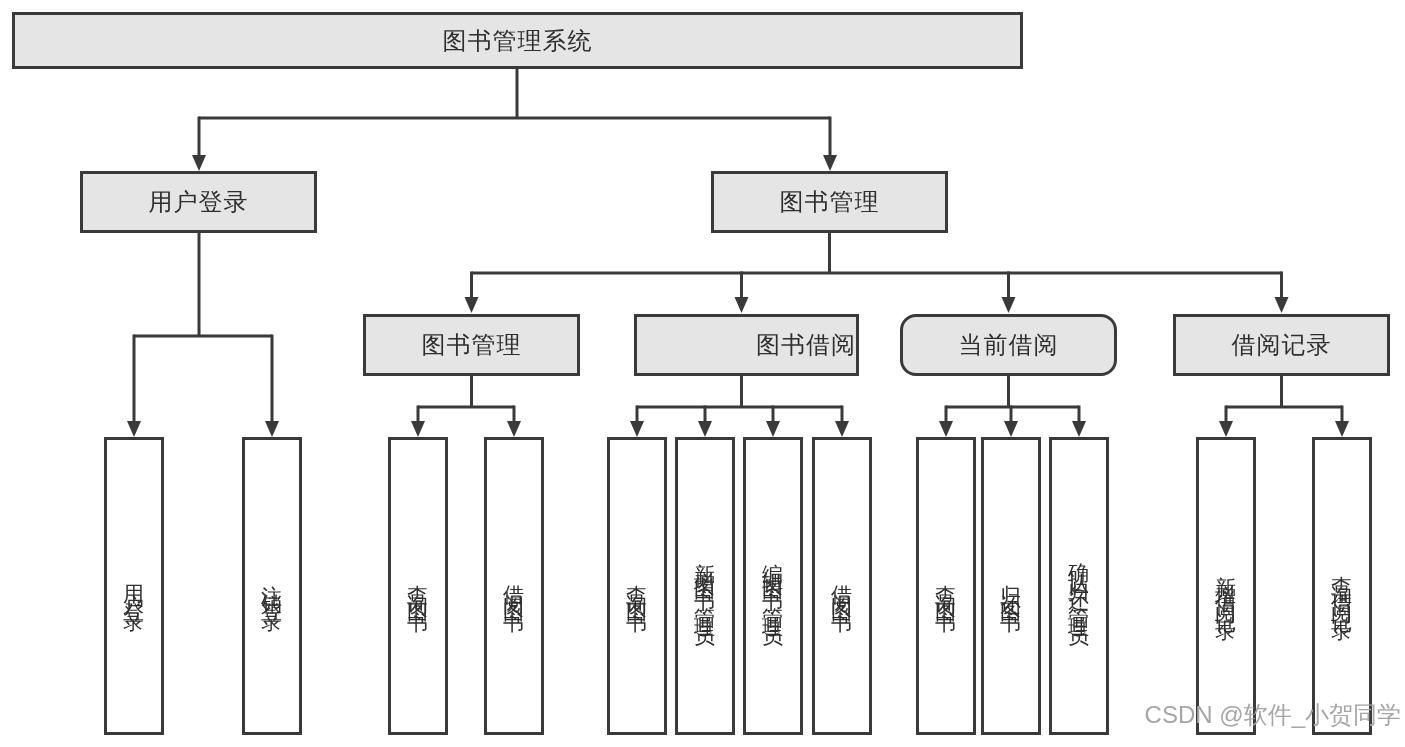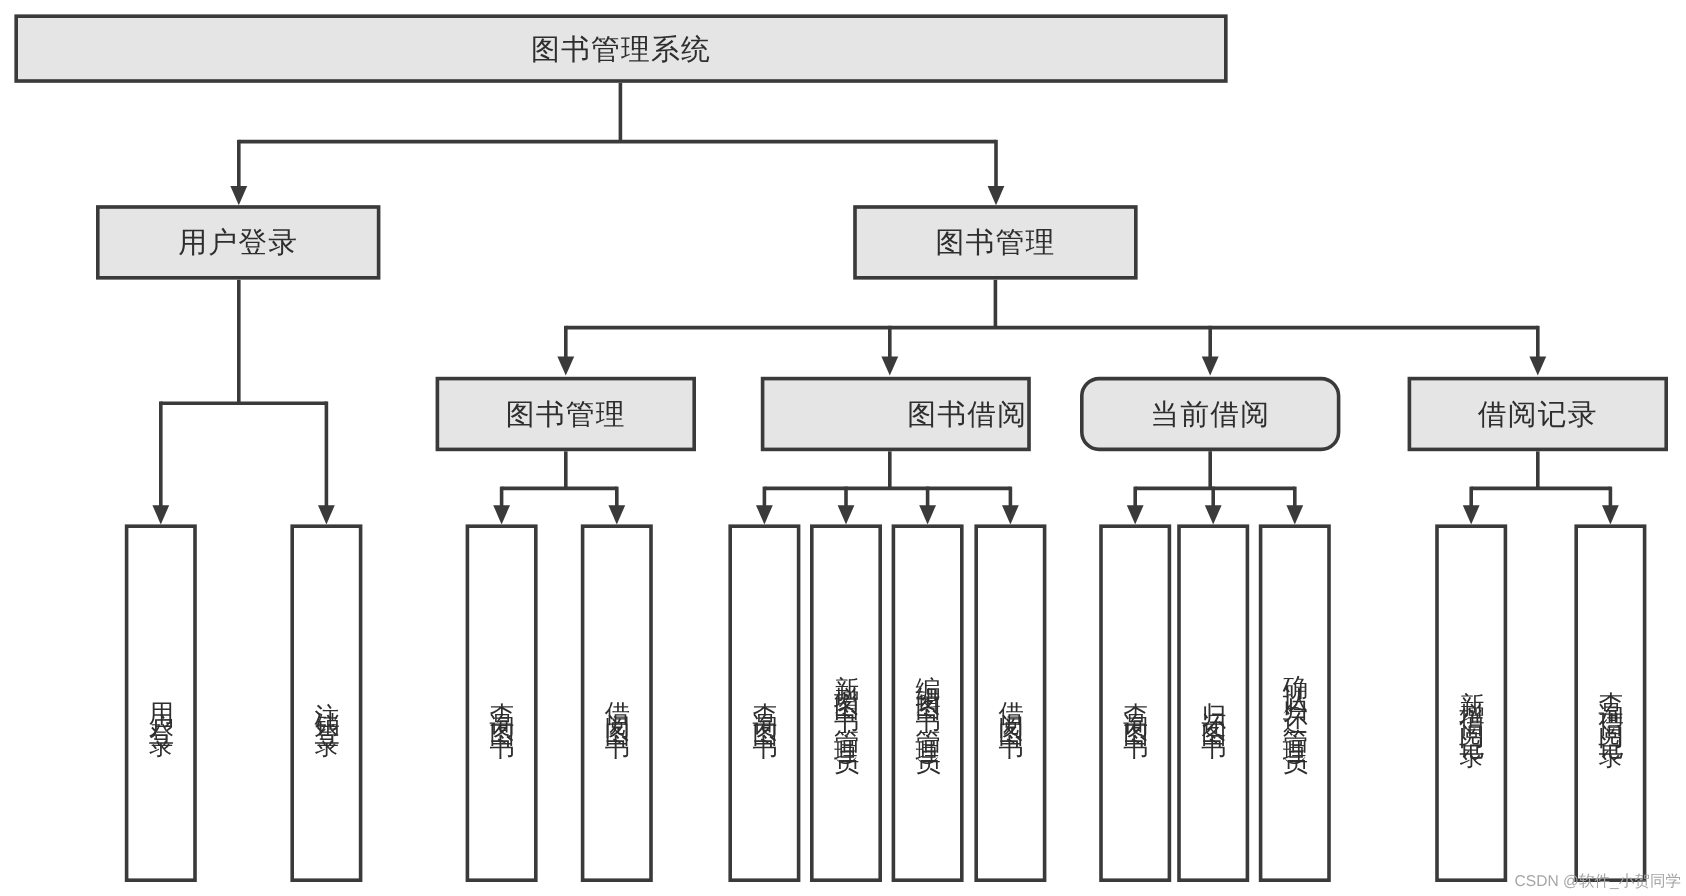--- a/index.html
+++ b/index.html
@@ -48,22 +48,22 @@
     writing-mode: vertical-rl;
     text-orientation: mixed;
     font-size: 21px;
     line-height: 1;
     letter-spacing: 9px;
     white-space: nowrap;
   }
   .watermark {
     position: absolute;
     right: 4px;
-    bottom: 4px;
-    font-size: 13px;
+    bottom: 16px;
+    font-size: 24px;
     color: #a6a6a6;
     z-index: 3;
     white-space: nowrap;
   }
 </style>
 </head>
 <body>
 
 <div class="stage">
 

